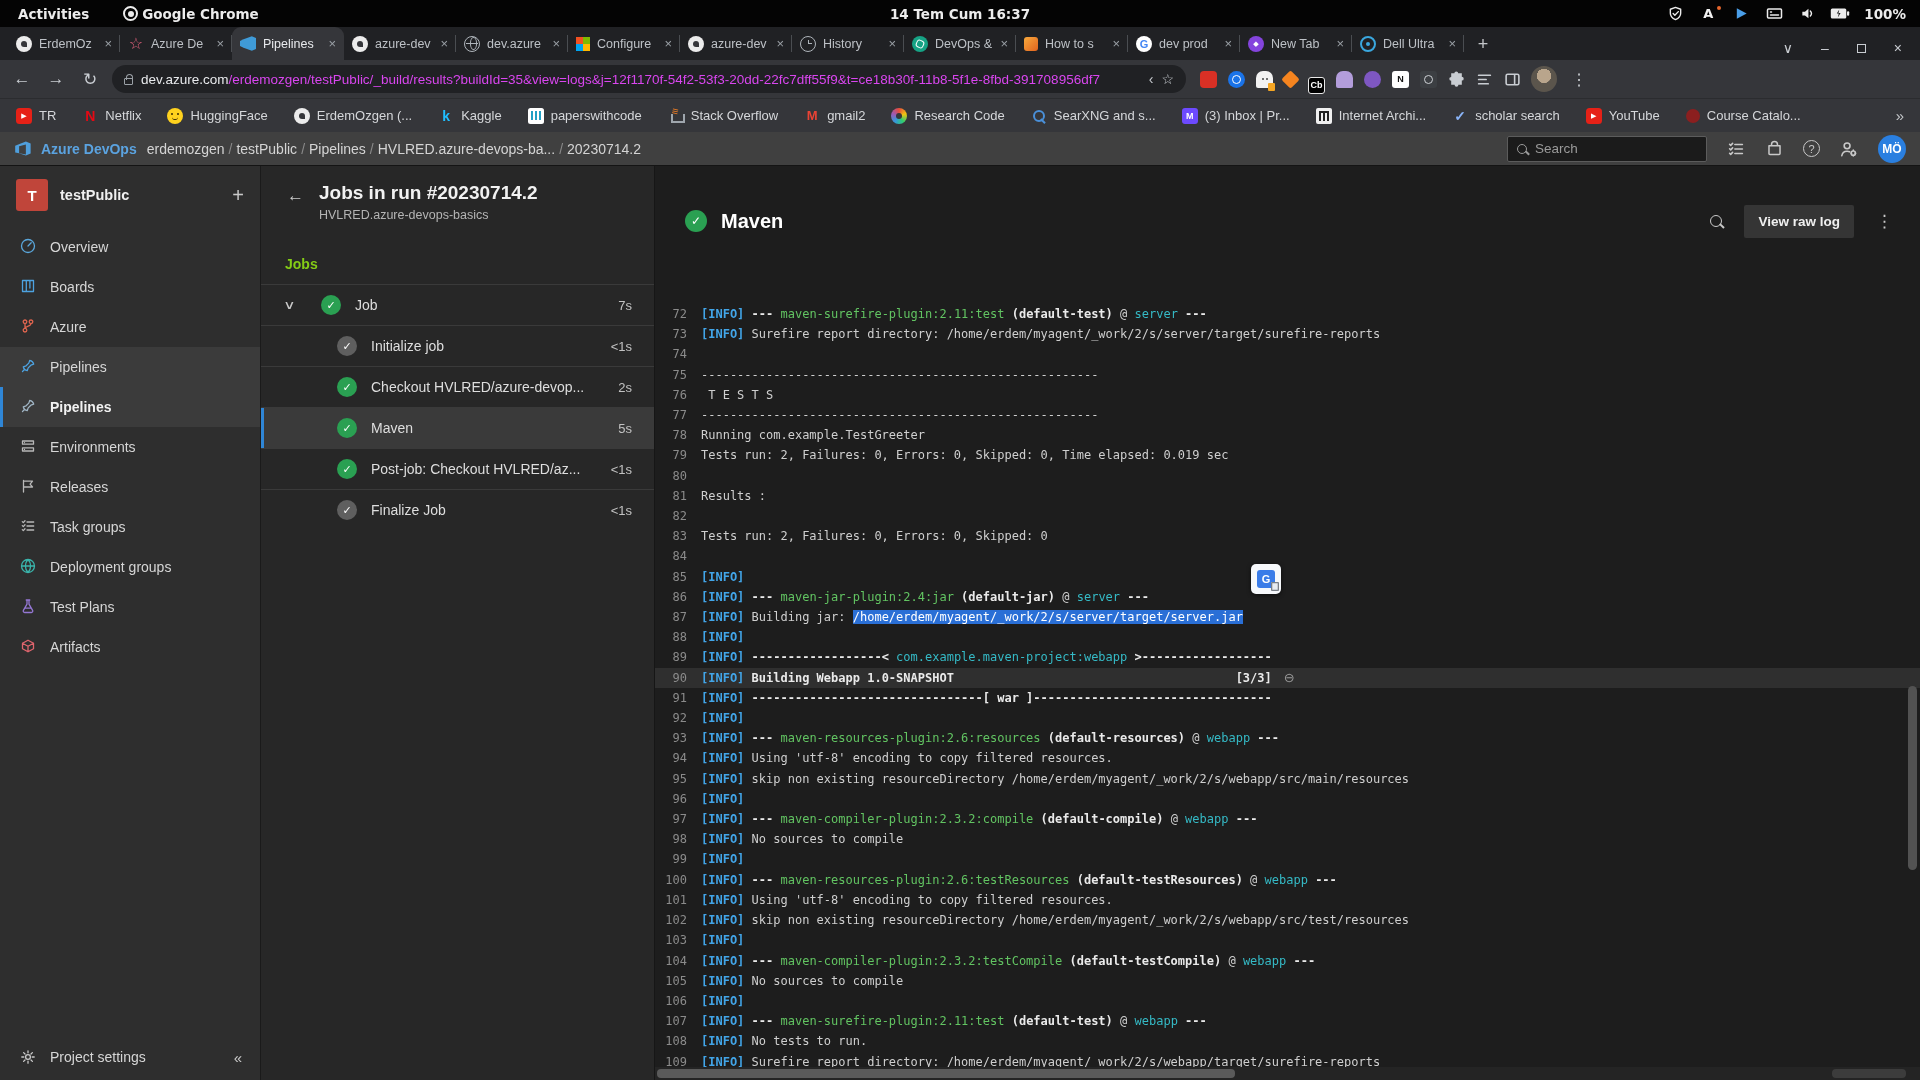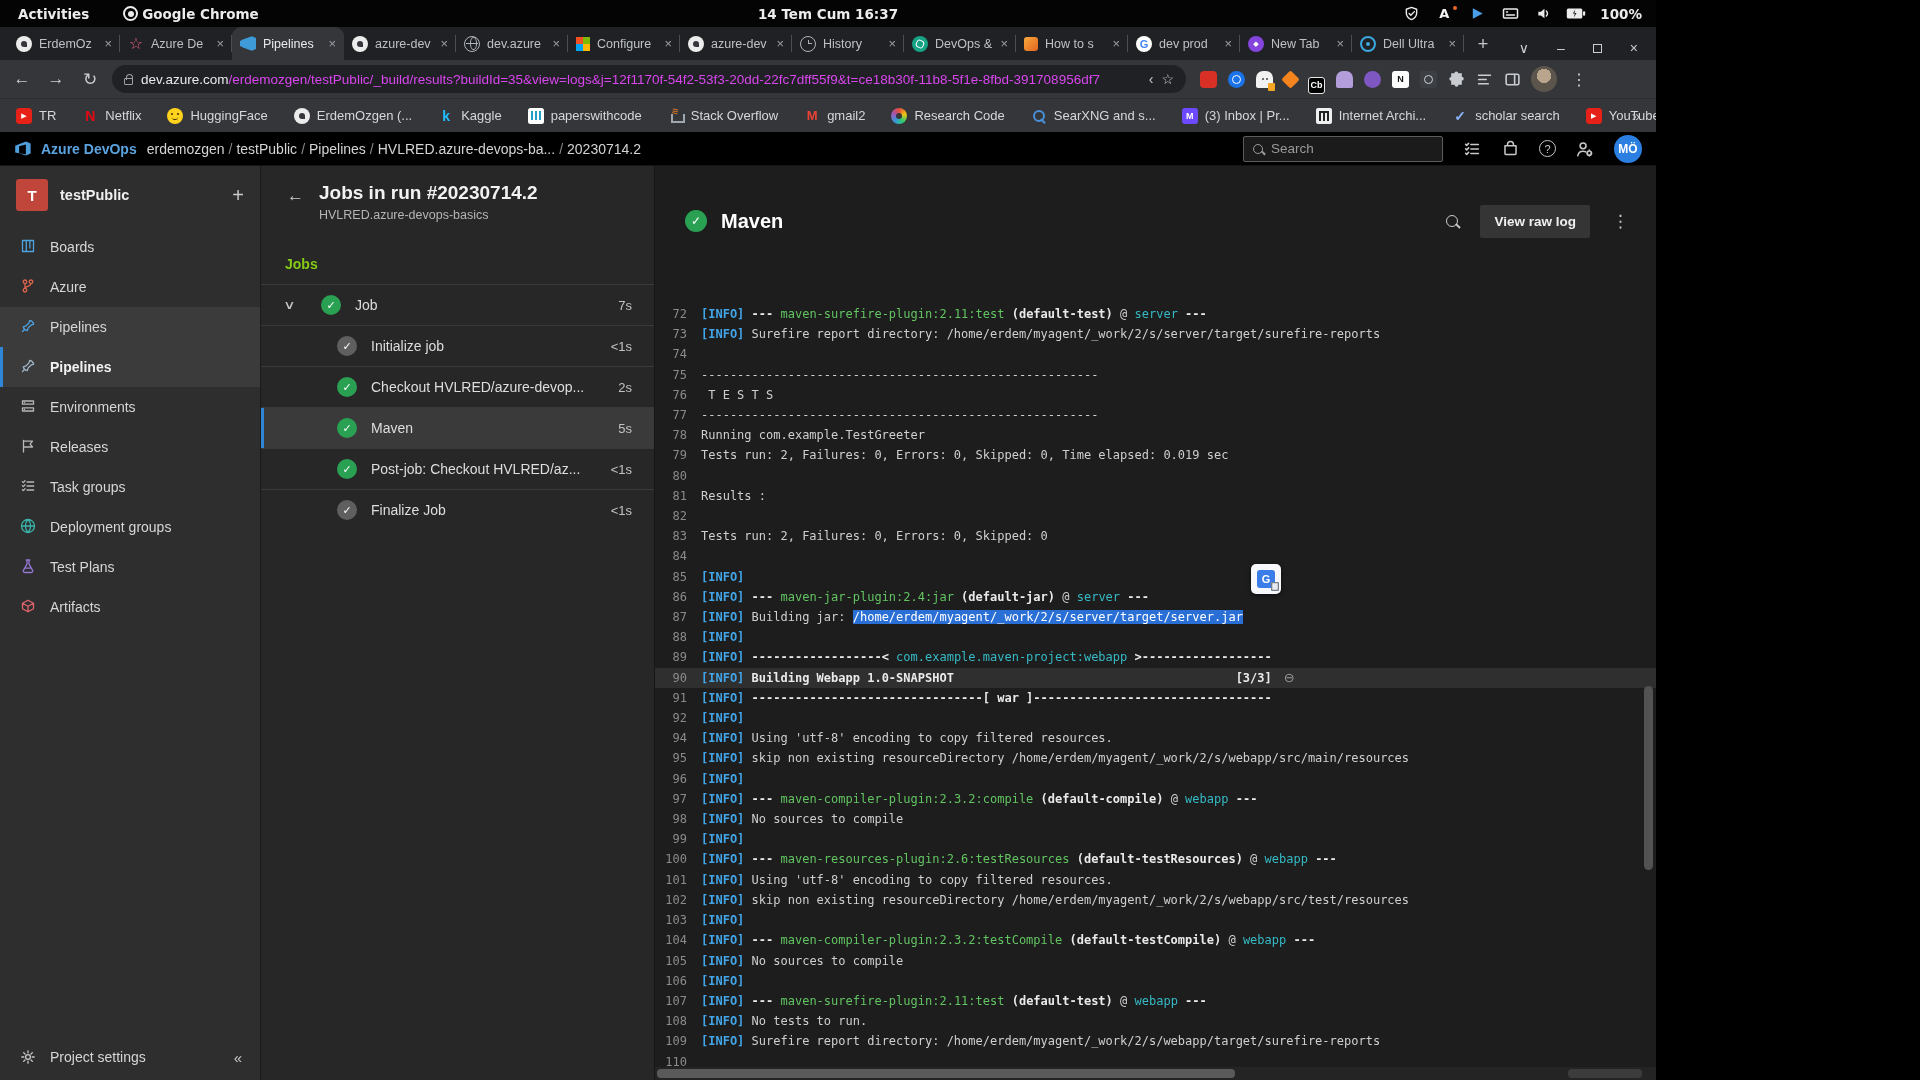--- a/index.html
+++ b/index.html
@@ -1,17 +1,17 @@
 <!DOCTYPE html>
 <html style="--accent: #2f86d6; --green: #2aa052; --sel: #2a6fd6; --log-info: #42a5e8; --log-green: #62c462; --log-cyan: #35bac6;"><head>
 <meta charset="utf-8">
 <style>
   html,body{margin:0;padding:0;background:#000;}
   *{box-sizing:border-box;}
-  .screen{position:relative;width:1656px;height:1080px;background:#1d1d1d;overflow:hidden;
+  .screen{position:relative;width:1920px;height:1080px;background:#1d1d1d;overflow:hidden;
           font-family:"Liberation Sans",sans-serif;color:#ddd;}
 
   
   .gnome-bar{height:27px;background:#040404;display:flex;align-items:center;color:#ececec;
              font-family:"DejaVu Sans",sans-serif;font-weight:bold;font-size:13.5px;position:relative;}
   .gb-left{display:flex;align-items:center;gap:34px;padding-left:18px;}
   .gb-app{display:flex;align-items:center;gap:4px;}
   .chrome-ico{width:15px;height:15px;border:2px solid #ececec;border-radius:50%;position:relative;display:inline-block;}
   .chrome-ico::after{content:"";position:absolute;inset:2.5px;background:#ececec;border-radius:50%;}
   .gb-clock{position:absolute;left:50%;transform:translateX(-50%);}
@@ -110,21 +110,21 @@
   .ext-ghost::after{content:"";position:absolute;right:-2px;bottom:-3px;width:7px;height:8px;background:#f5a623;border-radius:1px;}
   .ext-fox{background:#f5841f;transform:rotate(45deg);width:13px;height:13px;border-radius:2px;}
   .ext-cb{background:#000000;border:1.4px solid #e8e8e8;color:#fff;border-radius:3px;margin-top:12px;}
   .ext-purple-ghost{background:#b39ddb;border-radius:7px 7px 2px 2px;}
   .ext-purple{background:#7e57c2;border-radius:50%;}
   .ext-notion{background:#fff;border-radius:3px;color:#111;}
   .ext-camera{background:#3c3f43;border-radius:3px;}
   .ext-camera::after{content:"";width:7px;height:7px;border:1.6px solid #cfd2d6;border-radius:50%;}
 
   
-  .az-header{height:34px;background:#000000;border-bottom:1px solid #141414;display:flex;align-items:center;
+  .az-header{height:34px;background:#404040;border-bottom:1px solid #141414;display:flex;align-items:center;
              padding:0 14px;font-size:14px;gap:10px;}
   .az-brand{display:flex;align-items:center;gap:8px;color:#5ba3e0;font-weight:bold;flex:none;}
   .crumb{color:#d4d4d4;}
   .crumb-sep{color:#8a8a8a;padding:0 4px;}
   .azh-right{margin-left:auto;display:flex;align-items:center;gap:20px;justify-content:flex-end;}
   .search-pill{width:200px;height:26px;border:1px solid #5c5c5c;border-radius:2px;display:flex;align-items:center;
                gap:8px;padding:0 9px;color:#9a9a9a;font-size:13.5px;background:#1b1b1b;}
   .mag{width:10px;height:10px;border:1.7px solid #9a9a9a;border-radius:50%;position:relative;flex:none;}
   .mag::after{content:"";position:absolute;width:5px;height:1.7px;background:#9a9a9a;transform:rotate(45deg);right:-4px;bottom:-1px;}
   .mag.lg{width:12px;height:12px;border-color:#c9c9c9;}
@@ -481,20 +481,26 @@
 
   <div class="workspace">
 
     <div class="az-sidebar">
       <div class="proj-row">
         <span class="proj-avatar">T</span>
         <span class="proj-name">testPublic</span>
         <span class="proj-add">+</span>
       </div>
       <div id="side-items">
+          <div class="side-item">
+            <span><svg class="icn" width="16" height="16" viewBox="0 0 16 16" fill="none" stroke="#5aa7dc" stroke-width="1.3" stroke-linecap="round" stroke-linejoin="round">
+                <path d="M8 14.5A6.5 6.5 0 1 1 8 1.5a6.5 6.5 0 0 1 0 13zM8 8l3.2-3.2"></path>
+              </svg></span>
+            <span>Overview</span>
+          </div>
           <div class="side-item">
             <span><svg class="icn" width="16" height="16" viewBox="0 0 16 16" fill="none" stroke="#4da2e0" stroke-width="1.3" stroke-linecap="round" stroke-linejoin="round">
                 <path d="M2.5 2.5h11v11h-11zM6.3 2.5v11M9.9 2.5v7.5"></path>
               </svg></span>
             <span>Boards</span>
           </div>
           <div class="side-item">
             <span><svg class="icn" width="16" height="16" viewBox="0 0 16 16" fill="none" stroke="#e0654f" stroke-width="1.3" stroke-linecap="round" stroke-linejoin="round">
                 <path d="M5 5.6a1.8 1.8 0 1 0 0-3.6 1.8 1.8 0 0 0 0 3.6zM5 14a1.8 1.8 0 1 0 0-3.6A1.8 1.8 0 0 0 5 14zM11 5.6a1.8 1.8 0 1 0 0-3.6 1.8 1.8 0 0 0 0 3.6zM5 5.6v4.8M11 5.6c0 3.2-6 2.4-6 4.8"></path>
               </svg></span>
@@ -624,20 +630,21 @@
           <div class="logline"><span class="ln">83</span><span class="code"><span class="sg-p">Tests run: 2, Failures: 0, Errors: 0, Skipped: 0</span></span></div>
           <div class="logline"><span class="ln">84</span><span class="code"></span></div>
           <div class="logline"><span class="ln">85</span><span class="code"><span class="sg-i">[INFO]</span></span></div>
           <div class="logline"><span class="ln">86</span><span class="code"><span class="sg-i">[INFO]</span><span class="sg-b"> --- </span><span class="sg-g">maven-jar-plugin:2.4:jar</span><span class="sg-b"> (default-jar)</span><span class="sg-p"> @ </span><span class="sg-c">server</span><span class="sg-b"> ---</span></span></div>
           <div class="logline"><span class="ln">87</span><span class="code"><span class="sg-i">[INFO]</span><span class="sg-p"> Building jar: </span><span class="sg-s">/home/erdem/myagent/_work/2/s/server/target/server.jar</span></span></div>
           <div class="logline"><span class="ln">88</span><span class="code"><span class="sg-i">[INFO]</span></span></div>
           <div class="logline"><span class="ln">89</span><span class="code"><span class="sg-i">[INFO]</span><span class="sg-b"> ------------------&lt; </span><span class="sg-c">com.example.maven-project:webapp</span><span class="sg-b"> &gt;------------------</span></span></div>
           <div class="logline hl"><span class="ln">90</span><span class="code"><span class="sg-i">[INFO]</span><span class="sg-b"> Building Webapp 1.0-SNAPSHOT</span><span class="sg-p">                                       </span><span class="sg-b">[3/3]</span></span><span class="lnk">⊖</span></div>
           <div class="logline"><span class="ln">91</span><span class="code"><span class="sg-i">[INFO]</span><span class="sg-b"> --------------------------------[ war ]---------------------------------</span></span></div>
           <div class="logline"><span class="ln">92</span><span class="code"><span class="sg-i">[INFO]</span></span></div>
+          <div class="logline"><span class="ln">93</span><span class="code"><span class="sg-i">[INFO]</span><span class="sg-b"> --- </span><span class="sg-g">maven-resources-plugin:2.6:resources</span><span class="sg-b"> (default-resources)</span><span class="sg-p"> @ </span><span class="sg-c">webapp</span><span class="sg-b"> ---</span></span></div>
           <div class="logline"><span class="ln">94</span><span class="code"><span class="sg-i">[INFO]</span><span class="sg-p"> Using 'utf-8' encoding to copy filtered resources.</span></span></div>
           <div class="logline"><span class="ln">95</span><span class="code"><span class="sg-i">[INFO]</span><span class="sg-p"> skip non existing resourceDirectory /home/erdem/myagent/_work/2/s/webapp/src/main/resources</span></span></div>
           <div class="logline"><span class="ln">96</span><span class="code"><span class="sg-i">[INFO]</span></span></div>
           <div class="logline"><span class="ln">97</span><span class="code"><span class="sg-i">[INFO]</span><span class="sg-b"> --- </span><span class="sg-g">maven-compiler-plugin:2.3.2:compile</span><span class="sg-b"> (default-compile)</span><span class="sg-p"> @ </span><span class="sg-c">webapp</span><span class="sg-b"> ---</span></span></div>
           <div class="logline"><span class="ln">98</span><span class="code"><span class="sg-i">[INFO]</span><span class="sg-p"> No sources to compile</span></span></div>
           <div class="logline"><span class="ln">99</span><span class="code"><span class="sg-i">[INFO]</span></span></div>
           <div class="logline"><span class="ln">100</span><span class="code"><span class="sg-i">[INFO]</span><span class="sg-b"> --- </span><span class="sg-g">maven-resources-plugin:2.6:testResources</span><span class="sg-b"> (default-testResources)</span><span class="sg-p"> @ </span><span class="sg-c">webapp</span><span class="sg-b"> ---</span></span></div>
           <div class="logline"><span class="ln">101</span><span class="code"><span class="sg-i">[INFO]</span><span class="sg-p"> Using 'utf-8' encoding to copy filtered resources.</span></span></div>
           <div class="logline"><span class="ln">102</span><span class="code"><span class="sg-i">[INFO]</span><span class="sg-p"> skip non existing resourceDirectory /home/erdem/myagent/_work/2/s/webapp/src/test/resources</span></span></div>
           <div class="logline"><span class="ln">103</span><span class="code"><span class="sg-i">[INFO]</span></span></div>

